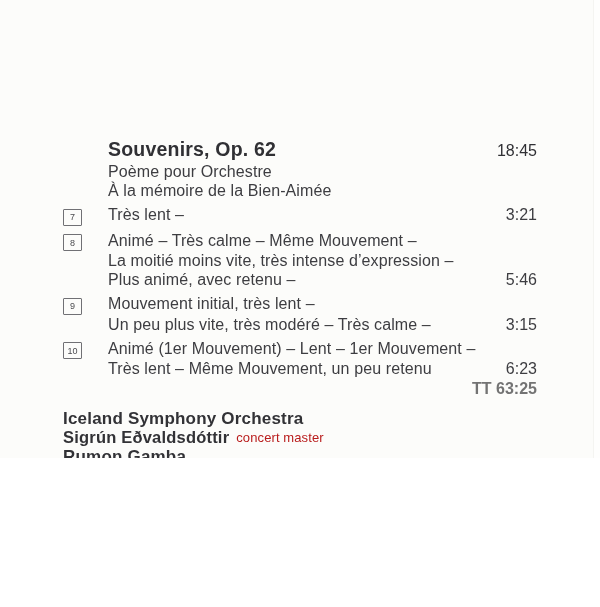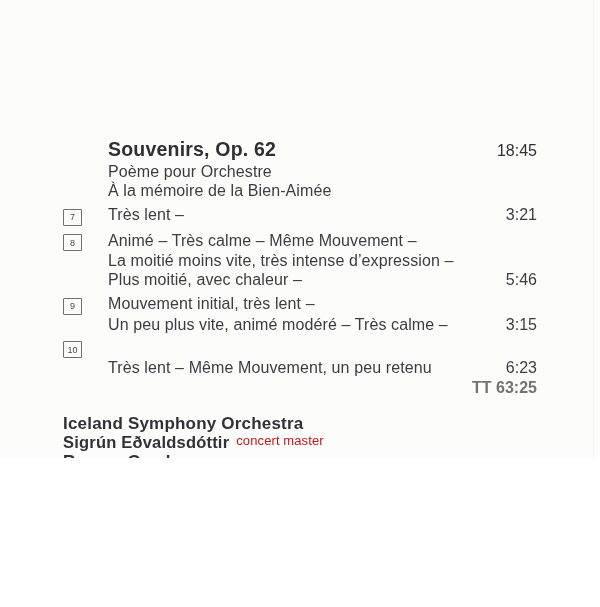--- a/index.html
+++ b/index.html
@@ -65,29 +65,29 @@
   }
   .track { margin-top: 5px; }
   .tt-row {
     justify-content: flex-end;
     font-weight: bold;
     color: #737373;
     font-size: 16px;
     line-height: 19px;
     margin-top: 1px;
   }
-  .performers { margin-top: 17px; }
+  .performers { margin-top: 11px; }
   .perf-line {
     font-size: 17px;
     font-weight: bold;
     line-height: 19px;
     color: #323236;
     letter-spacing: 0.2px;
   }
-  .cm-row { align-items: flex-start; }
+  .cm-row { align-items: center; }
   .cm-name {
     font-size: 16.5px;
     font-weight: bold;
     color: #323236;
     letter-spacing: 0.2px;
   }
   .cm-role {
     font-size: 13px;
     font-weight: normal;
     color: #b91c1c;
@@ -165,40 +165,41 @@
       <div class="row">
         <span class="num"><span class="tracknum">8</span></span>
         <span class="text">Animé – Très calme – Même Mouvement –</span>
       </div>
       <div class="row">
         <span class="num"></span>
         <span class="text">La moitié moins vite, très intense d’expression –</span>
       </div>
       <div class="row">
         <span class="num"></span>
-        <span class="text">Plus moitié, avec chaleur –</span>
+        <span class="text">Plus animé, avec retenu –</span>
         <span class="time">5:46</span>
       </div>
     </div>
 
     <div class="track">
       <div class="row">
         <span class="num"><span class="tracknum">9</span></span>
         <span class="text">Mouvement initial, très lent –</span>
       </div>
       <div class="row">
         <span class="num"></span>
-        <span class="text">Un peu plus vite, animé modéré – Très calme –</span>
+        <span class="text">Un peu plus vite, très modéré – Très calme –</span>
         <span class="time">3:15</span>
       </div>
     </div>
 
     <div class="track">
       <div class="row">
         <span class="num"><span class="tracknum">10</span></span>
+        <span class="text">Animé (1er Mouvement) – Lent – 1er Mouvement –</span>
       </div>
       <div class="row">
         <span class="num"></span>
         <span class="text">Très lent – Même Mouvement, un peu retenu</span>
         <span class="time">6:23</span>
       </div>
     </div>
 
     <div class="row tt-row">TT 63:25</div>
 

